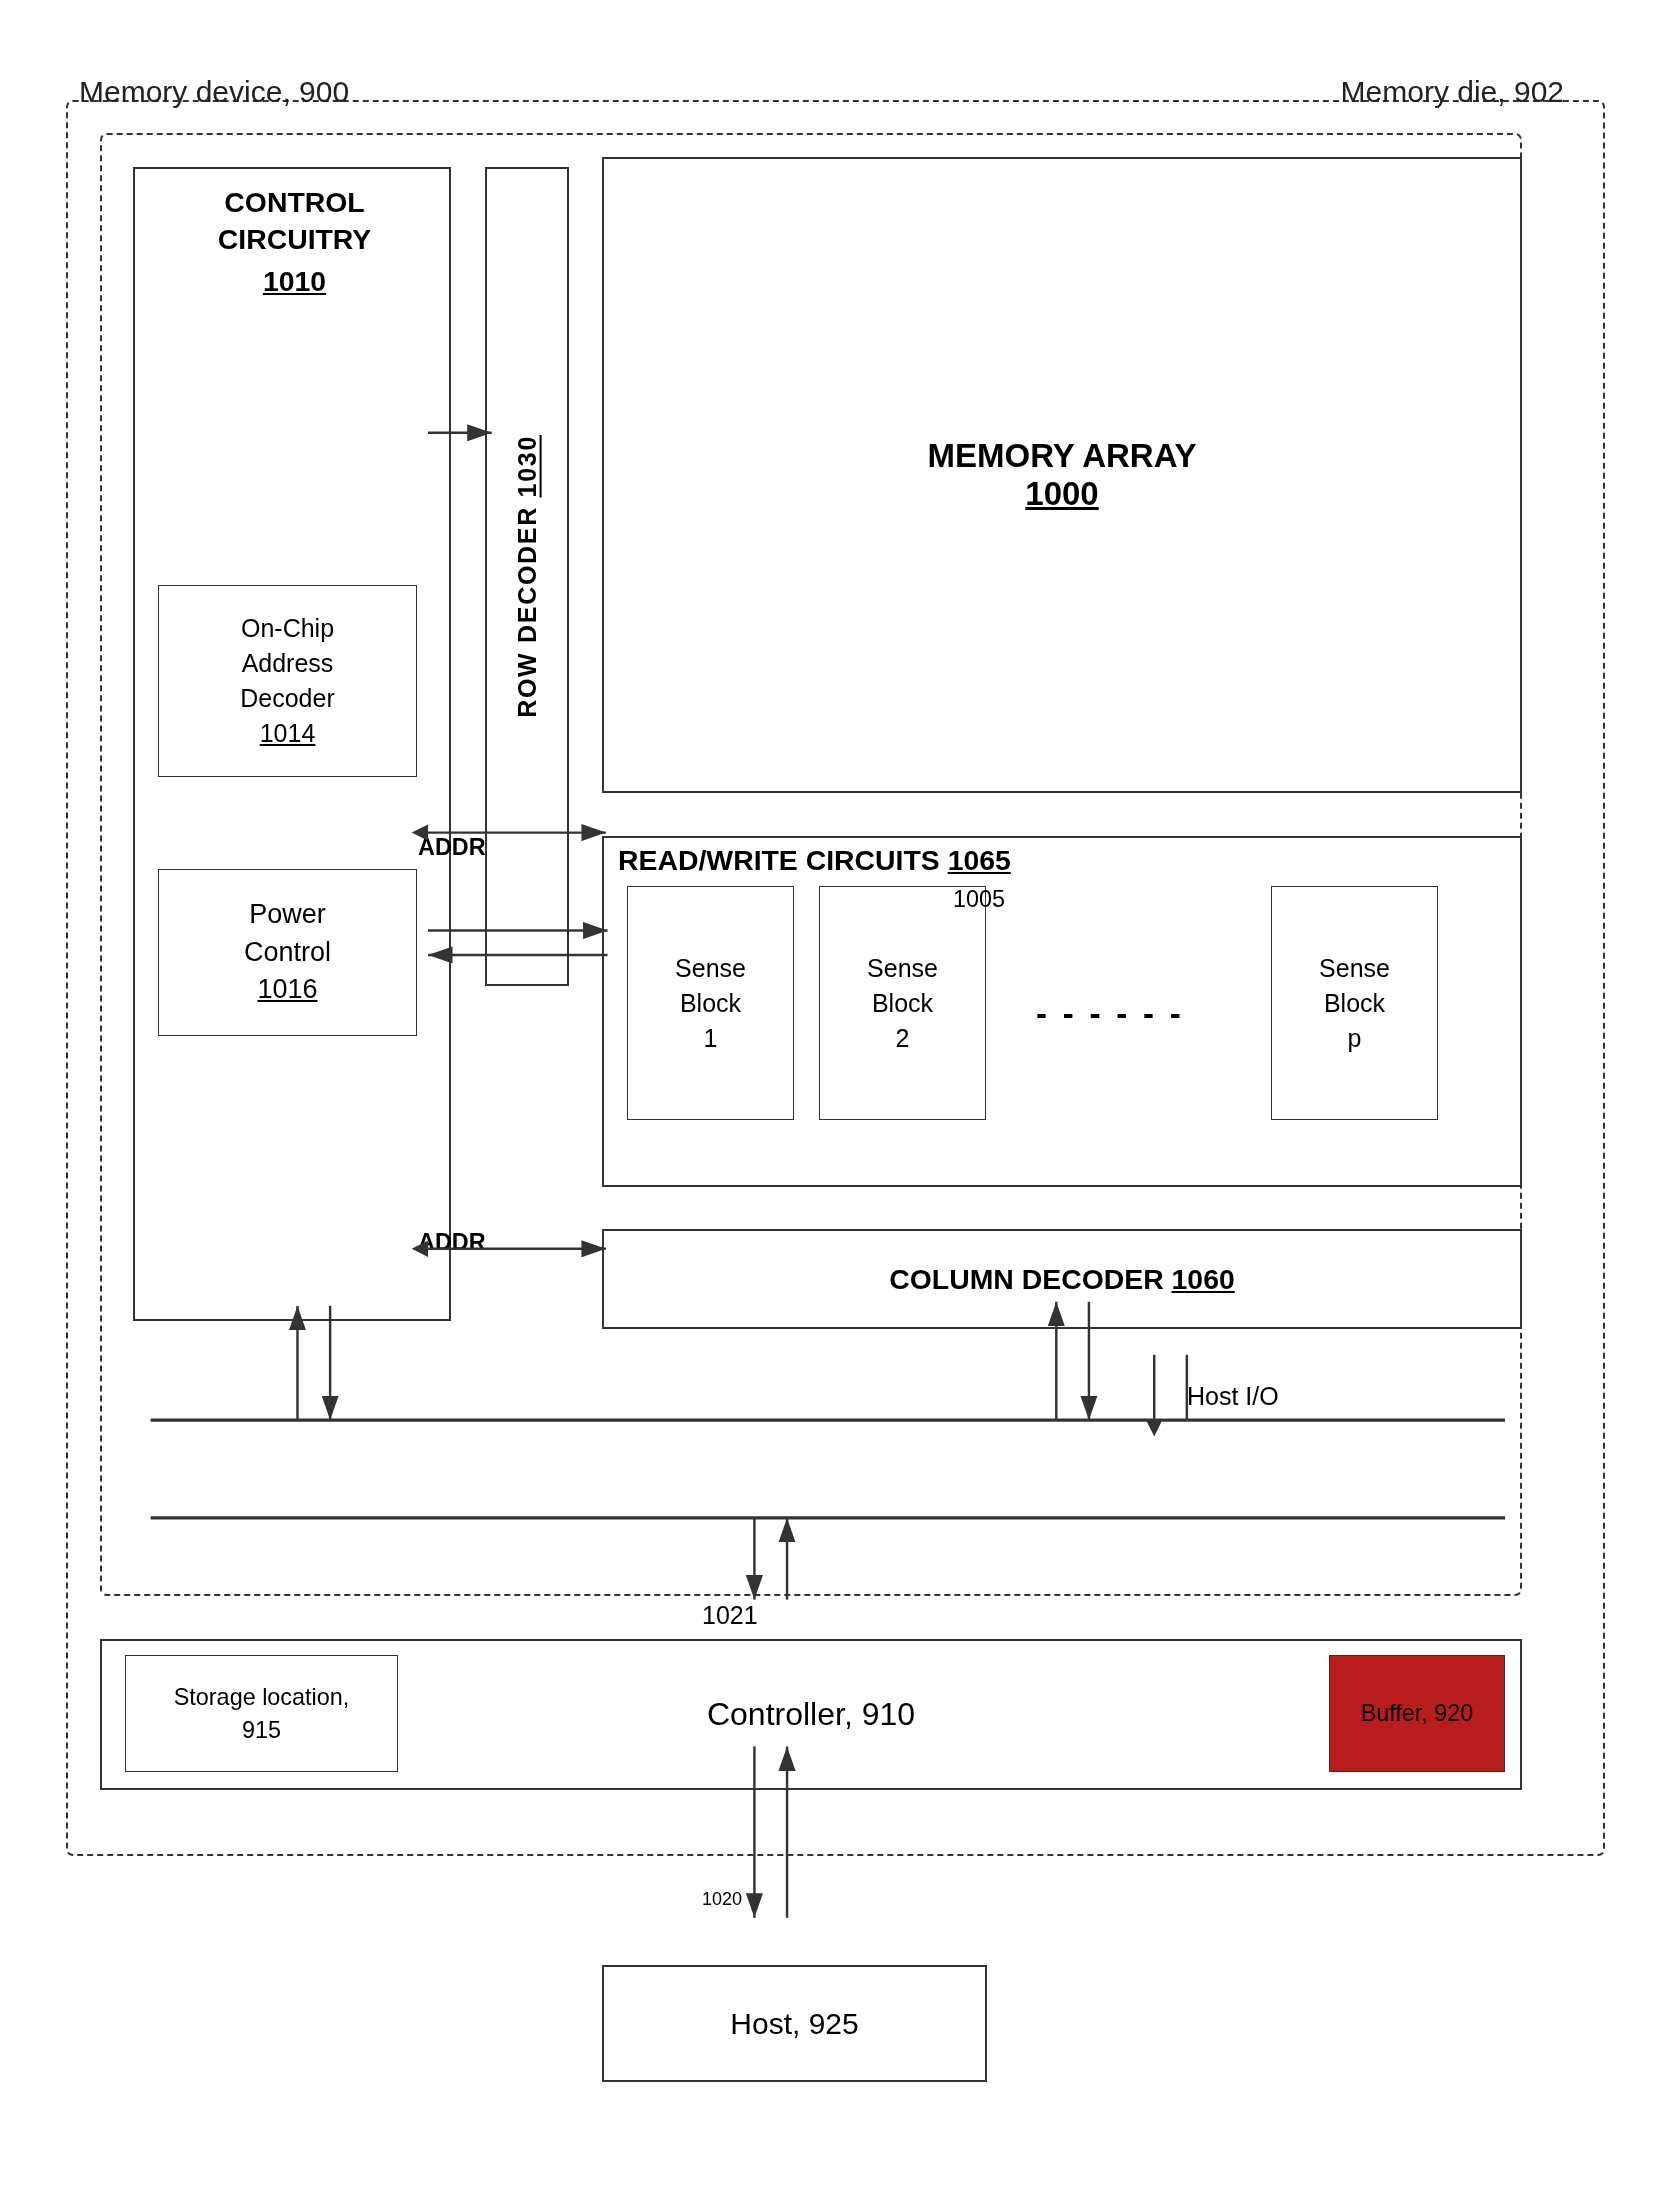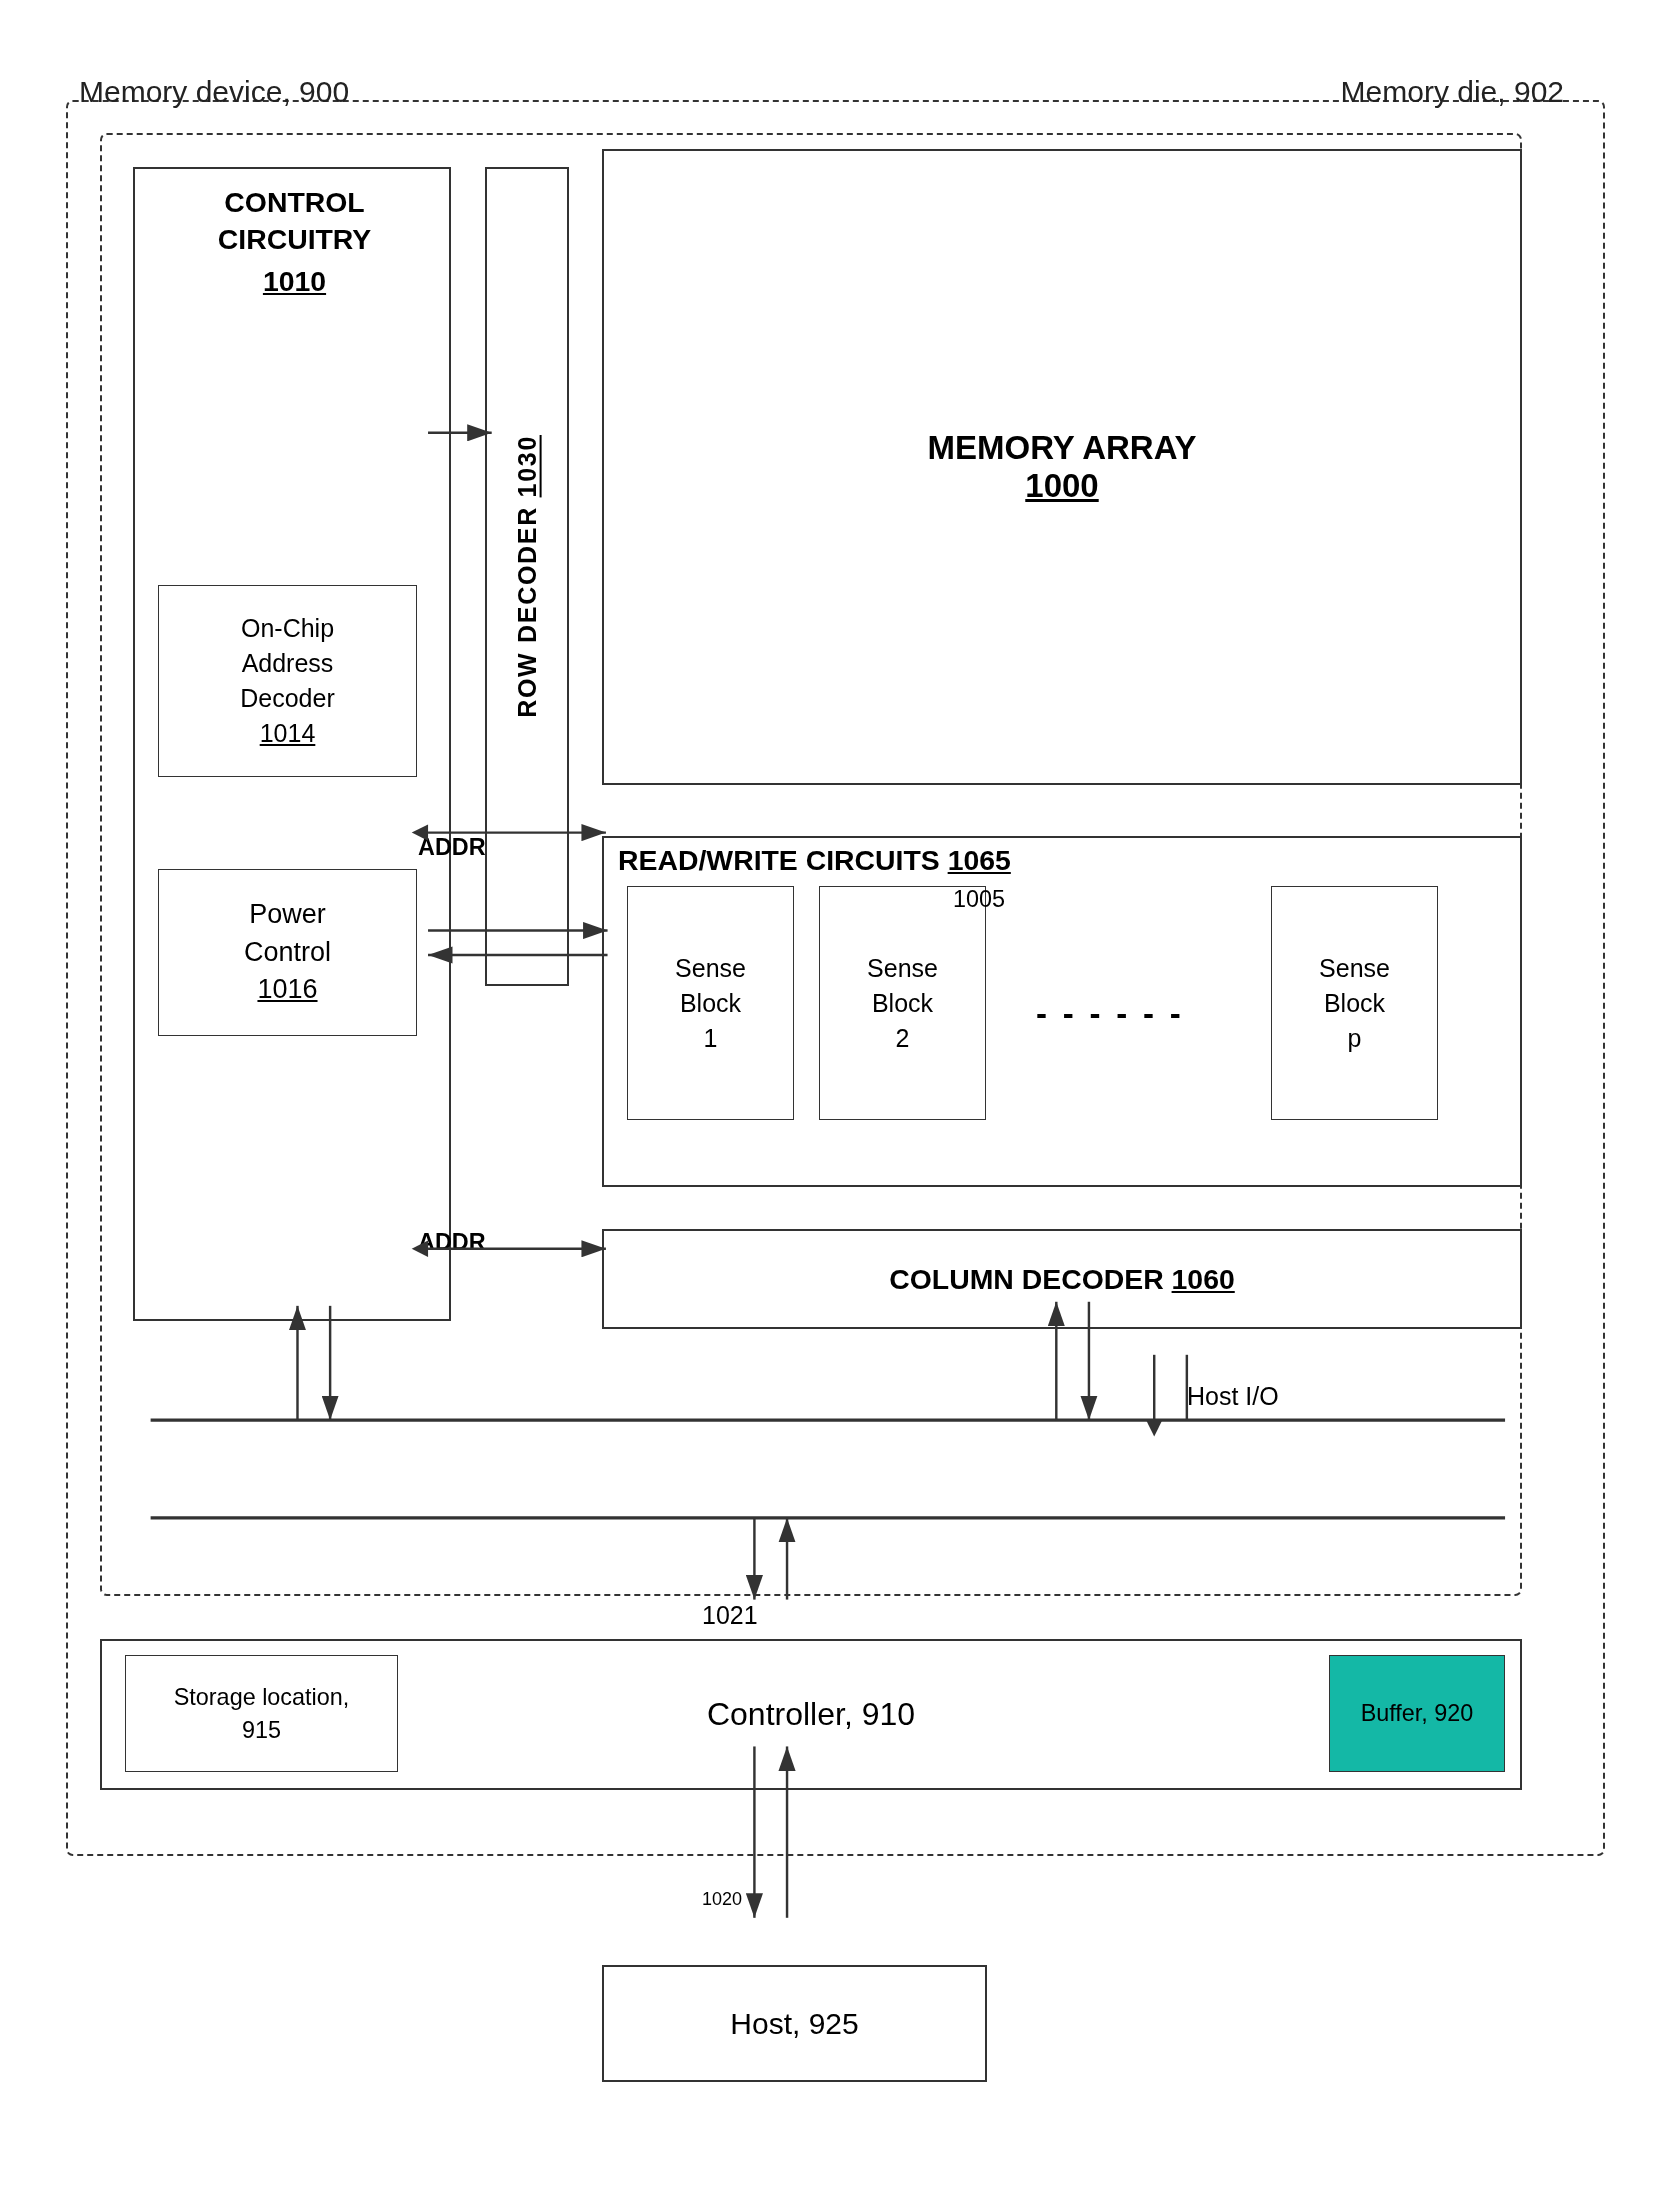--- a/index.html
+++ b/index.html
@@ -168,21 +168,21 @@
       text-align: center;
     }
 
     .row-decoder-label .underline {
       text-decoration: underline;
     }
 
     
     .memory-array-box {
       position: absolute;
-      top: 116px;
+      top: 124px;
       left: 569px;
       width: 920px;
       height: 636px;
       border: 2.5px solid #333;
       display: flex;
       flex-direction: column;
       align-items: center;
       justify-content: center;
     }
 
@@ -328,21 +328,21 @@
     .buffer-box {
       position: absolute;
       top: 1622px;
       left: 1296px;
       width: 176px;
       height: 117px;
       border: 1.7px solid #333;
       display: flex;
       align-items: center;
       justify-content: center;
-      background: #14b8a6;
+      background: #b91c1c;
     }
 
     .buffer-label {
       font-size: 23.4px;
     }
 
     
     .host-box {
       position: absolute;
       top: 1932px;

